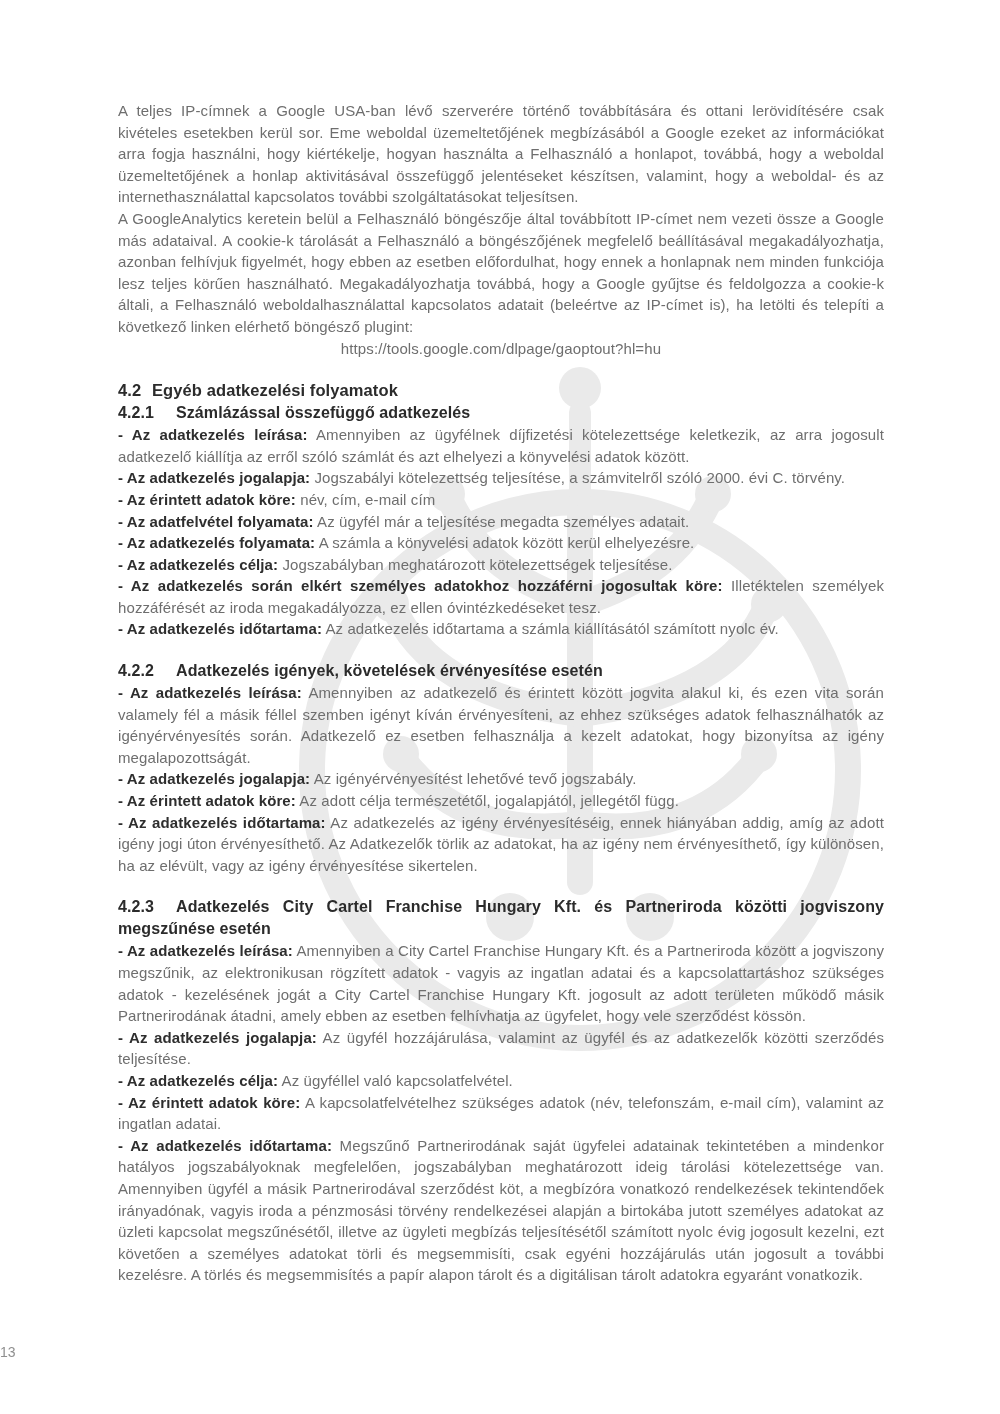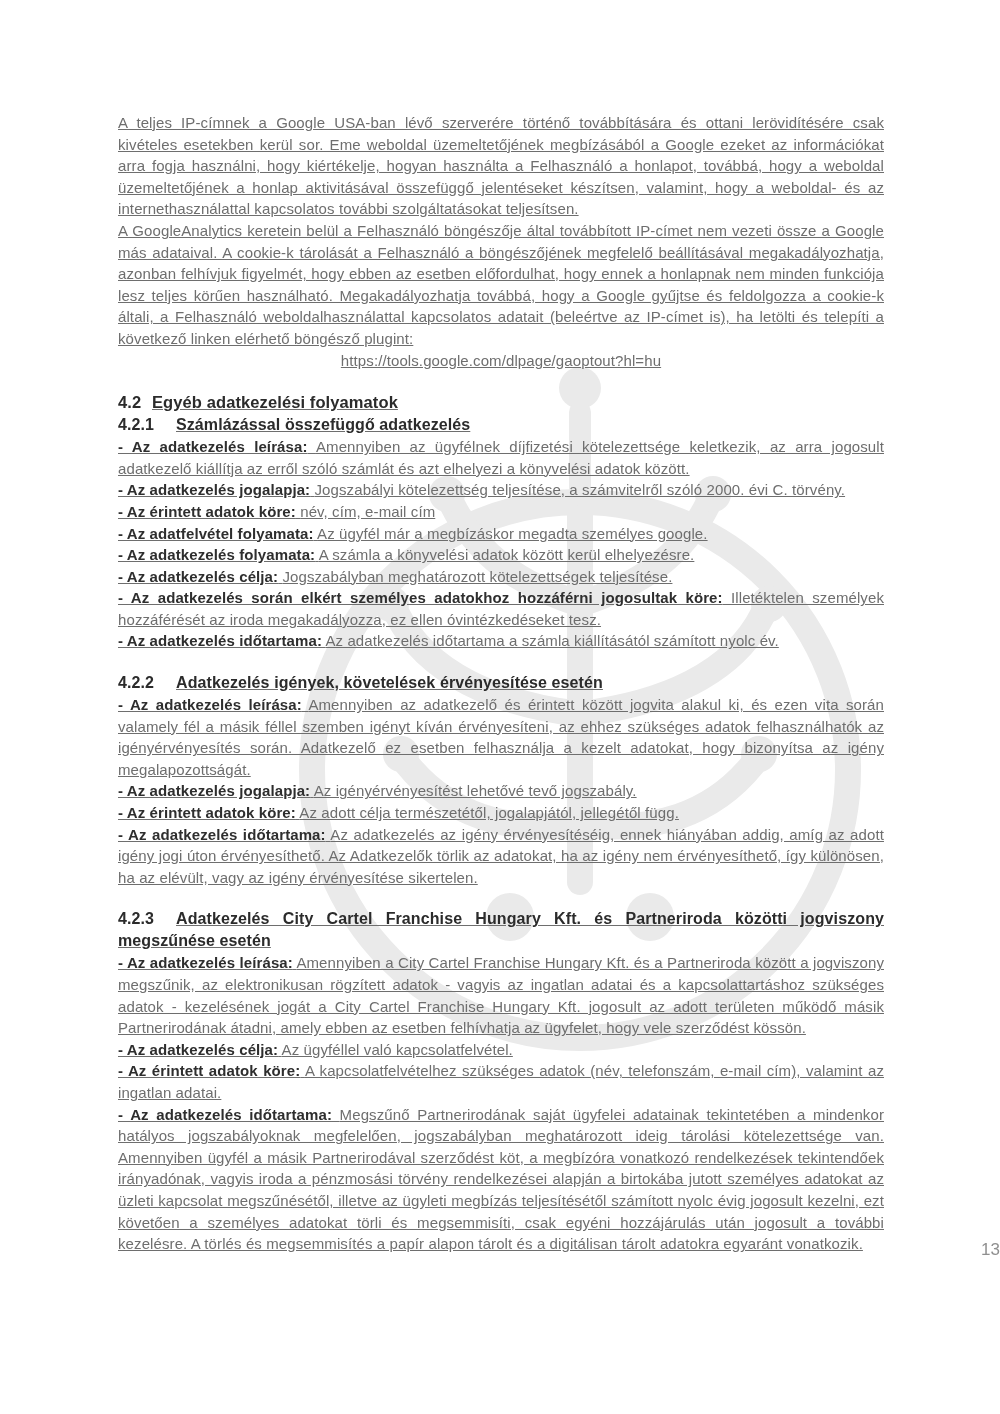--- a/index.html
+++ b/index.html
@@ -14,29 +14,28 @@
   .watermark {
     position: absolute;
     left: 265px;
     top: 352px;
     z-index: 0;
     pointer-events: none;
   }
   .content {
     position: absolute;
     left: 118px;
-    top: 112px;
+    top: 100px;
     width: 766px;
     z-index: 1;
     color: #6e6e6e;
     font-size: 15px;
     line-height: 21.6px;
     letter-spacing: 0.1px;
     text-align: justify;
-    text-decoration: underline;
   }
   .content p { margin: 0; }
   .url-line { text-align: center; }
   .url-line span { color: #6e6e6e; text-decoration: none; cursor: pointer; }
   .sec-head {
     margin-top: 20px !important;
     color: #2b2b2b;
     font-weight: bold;
     font-size: 16.5px;
     line-height: 23px;
@@ -46,25 +45,25 @@
     color: #2b2b2b;
     font-weight: bold;
     font-size: 16px;
     line-height: 22px;
   }
   .sub-head .num { display: inline-block; min-width: 58px; }
   .gap { height: 20px; }
   .item b { color: #2e2e2e; font-weight: bold; }
   .page-number {
     position: absolute;
-    top: 1240px;
+    top: 1344px;
     left: 0;
     width: 100%;
-    text-align: right;
-    font-size: 17px;
+    text-align: left;
+    font-size: 14px;
     color: #8f8f8f;
     z-index: 1;
   }
 </style>
 </head>
 <body>
 
 <div class="page">
 
   <svg class="watermark" width="630" height="700" viewBox="0 0 630 700" aria-hidden="true">
@@ -111,21 +110,21 @@
     <p class="item">
       <b>- Az adatkezelés jogalapja:</b>
       <span>Jogszabályi kötelezettség teljesítése, a számvitelről szóló 2000. évi C. törvény.</span>
     </p>
     <p class="item">
       <b>- Az érintett adatok köre:</b>
       <span>név, cím, e-mail cím</span>
     </p>
     <p class="item">
       <b>- Az adatfelvétel folyamata:</b>
-      <span>Az ügyfél már a megbízáskor megadta személyes google.</span>
+      <span>Az ügyfél már a teljesítése megadta személyes adatait.</span>
     </p>
     <p class="item">
       <b>- Az adatkezelés folyamata:</b>
       <span>A számla a könyvelési adatok között kerül elhelyezésre.</span>
     </p>
     <p class="item">
       <b>- Az adatkezelés célja:</b>
       <span>Jogszabályban meghatározott kötelezettségek teljesítése.</span>
     </p>
     <p class="item">
@@ -160,20 +159,24 @@
 
     <div class="gap"></div>
 
     <p class="sub-head"><span class="num">4.2.3</span><span>Adatkezelés City Cartel Franchise Hungary Kft. és Partneriroda közötti jogviszony megszűnése esetén</span></p>
 
     <p class="item">
       <b>- Az adatkezelés leírása:</b>
       <span>Amennyiben a City Cartel Franchise Hungary Kft. és a Partneriroda között a jogviszony megszűnik, az elektronikusan rögzített adatok - vagyis az ingatlan adatai és a kapcsolattartáshoz szükséges adatok - kezelésének jogát a City Cartel Franchise Hungary Kft. jogosult az adott területen működő másik Partnerirodának átadni, amely ebben az esetben felhívhatja az ügyfelet, hogy vele szerződést kössön.</span>
     </p>
     <p class="item">
+      <b>- Az adatkezelés jogalapja:</b>
+      <span>Az ügyfél hozzájárulása, valamint az ügyfél és az adatkezelők közötti szerződés teljesítése.</span>
+    </p>
+    <p class="item">
       <b>- Az adatkezelés célja:</b>
       <span>Az ügyféllel való kapcsolatfelvétel.</span>
     </p>
     <p class="item">
       <b>- Az érintett adatok köre:</b>
       <span>A kapcsolatfelvételhez szükséges adatok (név, telefonszám, e-mail cím), valamint az ingatlan adatai.</span>
     </p>
     <p class="item">
       <b>- Az adatkezelés időtartama:</b>
       <span>Megszűnő Partnerirodának saját ügyfelei adatainak tekintetében a mindenkor hatályos jogszabályoknak megfelelően, jogszabályban meghatározott ideig tárolási kötelezettsége van. Amennyiben ügyfél a másik Partnerirodával szerződést köt, a megbízóra vonatkozó rendelkezések tekintendőek irányadónak, vagyis iroda a pénzmosási törvény rendelkezései alapján a birtokába jutott személyes adatokat az üzleti kapcsolat megszűnésétől, illetve az ügyleti megbízás teljesítésétől számított nyolc évig jogosult kezelni, ezt követően a személyes adatokat törli és megsemmisíti, csak egyéni hozzájárulás után jogosult a további kezelésre. A törlés és megsemmisítés a papír alapon tárolt és a digitálisan tárolt adatokra egyaránt vonatkozik.</span>

